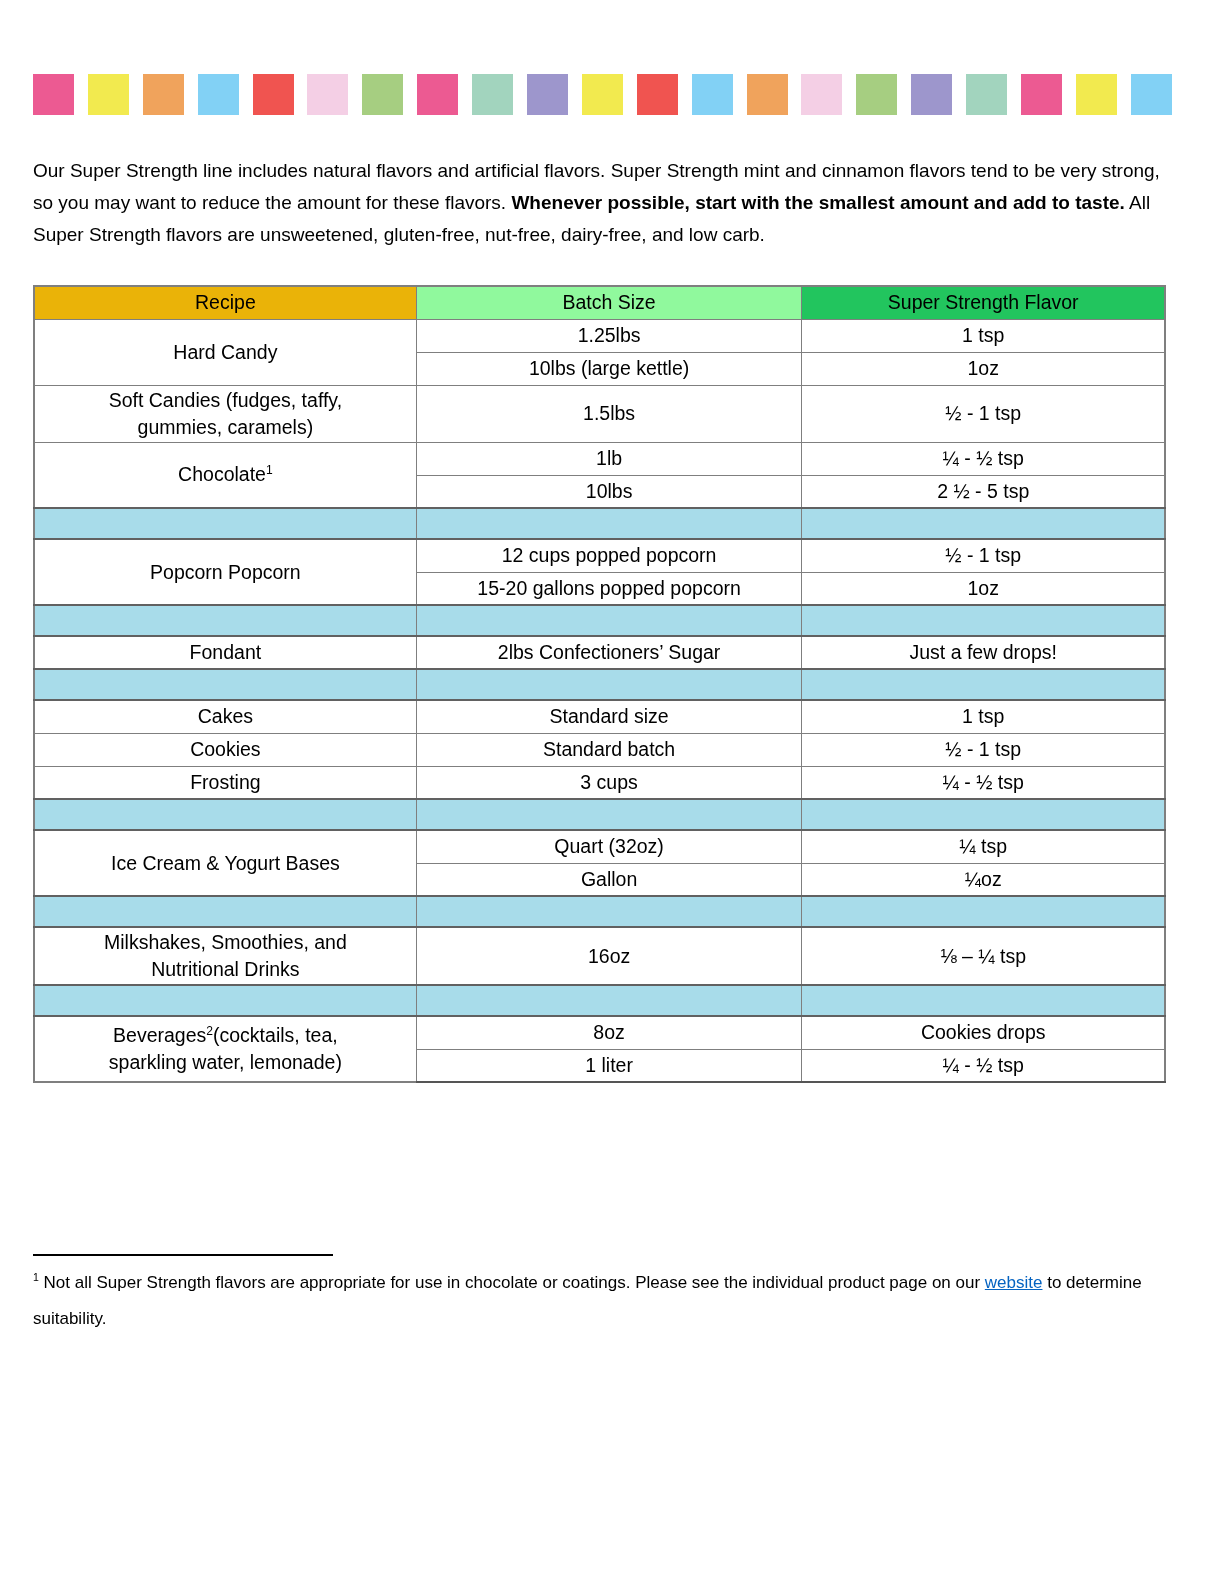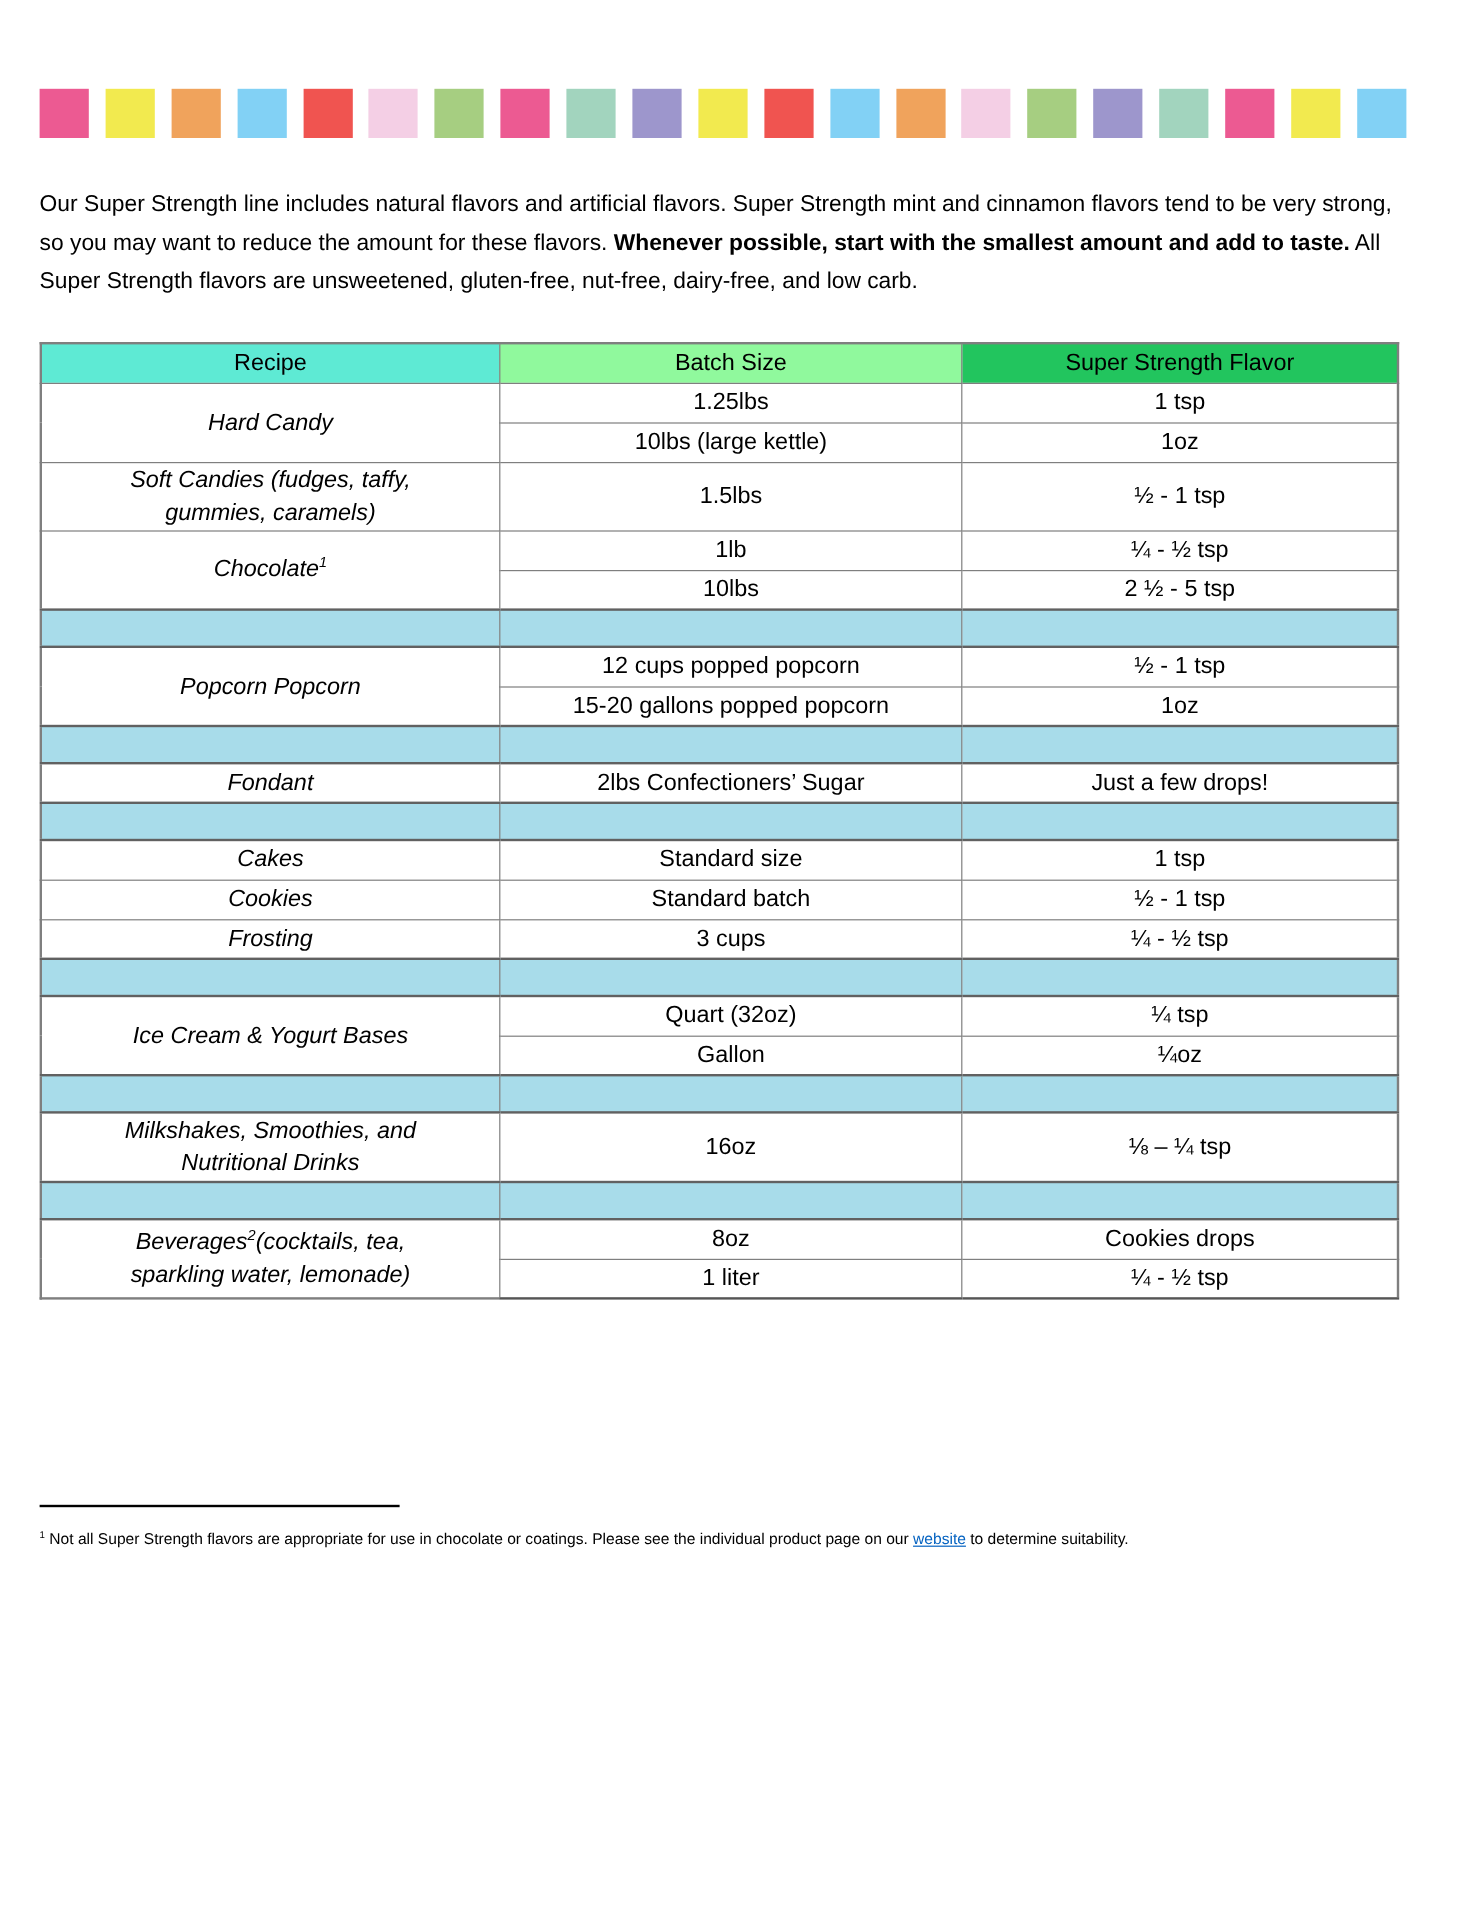--- a/index.html
+++ b/index.html
@@ -53,33 +53,33 @@
     line-height: 27px;
     height: 33px;
     padding: 1px 8px;
   }
   table.usage tr.spacer td {
     border-top: 2.5px solid #616161;
     border-bottom: 2.5px solid #616161;
     height: 31px;
   }
   table.usage tbody tr:last-child td { border-bottom: 2.5px solid #555; }
-  .recipe-cell { white-space: pre-line; font-style: italic; }
+  .recipe-cell { white-space: pre-line; }
   sup { font-size: 0.62em; vertical-align: super; line-height: 0; }
 
   
   .fn-rule {
     margin-top: 171px;
     width: 300px;
     border-top: 2px solid #000;
   }
   .footnote {
     margin-top: 9px;
     width: 1125px;
-    font-size: 13px;
+    font-size: 17px;
     line-height: 36px;
   }
   .footnote + .footnote { margin-top: 41px; }
   a.link { text-decoration: underline; cursor: pointer; }
 </style>
 </head>
 <body>
 
 <div class="page">
 
@@ -111,21 +111,21 @@
   <p class="intro"><span>Our Super Strength line includes natural flavors and artificial flavors. Super Strength mint and cinnamon flavors tend to be very strong, so you may want to reduce the amount for these flavors. </span><strong>Whenever possible, start with the smallest amount and add to taste.</strong><span> All Super Strength flavors are unsweetened, gluten-free, nut-free, dairy-free, and low carb.</span></p>
 
   <table class="usage">
     <colgroup>
       <col style="width:33.8%">
       <col style="width:34.1%">
       <col style="width:32.1%">
     </colgroup>
     <thead>
       <tr id="table-head-row">
-          <th style="background: #5eead4;">Recipe</th>
+          <th style="background: #eab308;">Recipe</th>
           <th style="background: rgb(144, 249, 157);">Batch Size</th>
           <th style="background: #22c55e;">Super Strength Flavor</th>
         </tr>
     </thead>
     <tbody id="table-body">
         <tr>
           <td rowspan="2" class="recipe-cell">Hard Candy</td>
           <td>1.25lbs</td>
           <td>1 tsp</td>
         </tr>

